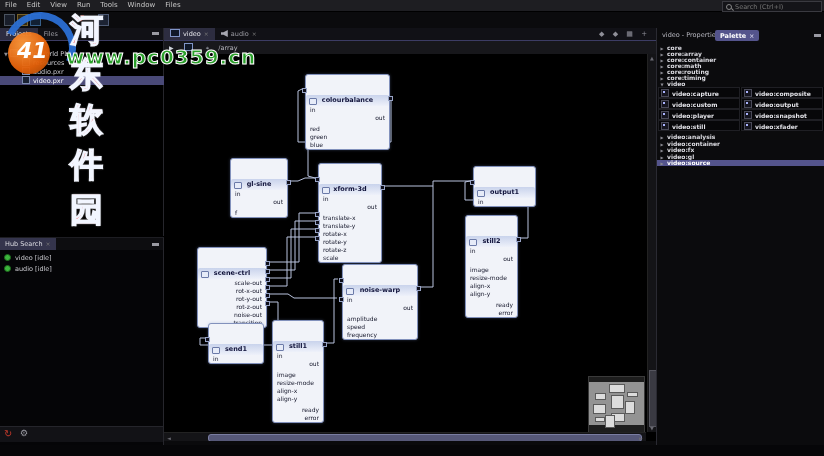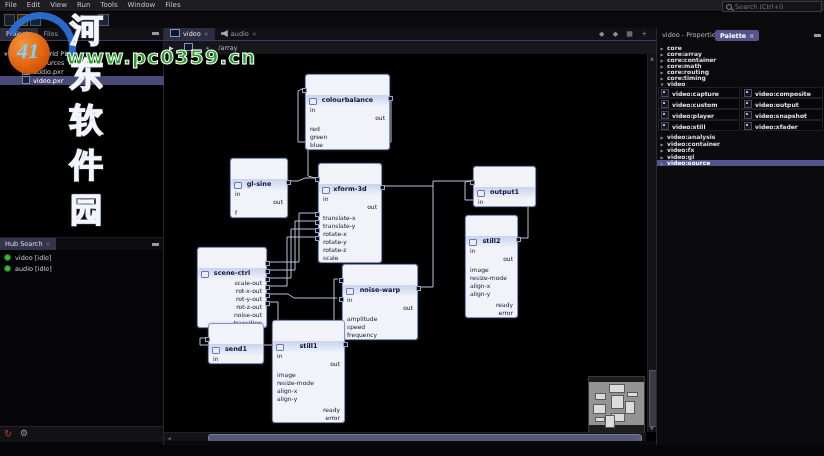--- a/index.html
+++ b/index.html
@@ -99,21 +99,21 @@
              border:1px solid #1f1f24;box-sizing:border-box;background:#070709;white-space:nowrap;overflow:hidden;}
   .comp-ic{display:inline-block;width:6px;height:6px;border:1px solid #4a4a58;background:#15151f;margin:0 3px 0 2px;vertical-align:-1px;position:relative;}
   .comp-ic:after{content:"";position:absolute;left:1px;top:1px;width:2px;height:2px;background:#aab4ff;}
 
   
   #wm{position:absolute;left:0;top:0;z-index:60;pointer-events:none;}
   #wm-swoosh{position:absolute;left:4px;top:12px;width:58px;height:58px;border-radius:50%;border:7px solid transparent;
              border-top-color:#2b6fd4;border-right-color:#2b6fd4;transform:rotate(-20deg);opacity:.95;}
   #wm-ball{position:absolute;left:8px;top:32px;width:42px;height:42px;border-radius:50%;
            background:radial-gradient(circle at 35% 30%,#ff9a3d,#e4610a 60%,#a84504);opacity:.96;}
-  #wm-41{position:absolute;left:17px;top:38px;font-size:22px;font-weight:bold;font-style:italic;color:#7dd3fc;font-family:Liberation Serif, serif;}
+  #wm-41{position:absolute;left:17px;top:38px;font-size:22px;font-weight:bold;font-style:italic;color:#ffffff;}
   #wm-title{position:absolute;left:70px;top:8px;font-size:33px;font-weight:bold;letter-spacing:2px;color:#ef4444;
             -webkit-text-stroke:1.3px #f2f6ff;text-shadow:0 0 2px #fff;}
   #wm-url{position:absolute;left:66px;top:45px;font-size:20px;font-weight:bold;letter-spacing:1px;color:#2ba12b;
           -webkit-text-stroke:1px #fff;}
 </style>
 </head>
 <body>
 
 <div id="menubar">
   <div id="menu-items"><span class="menu-item">File</span><span class="menu-item">Edit</span><span class="menu-item">View</span><span class="menu-item">Run</span><span class="menu-item">Tools</span><span class="menu-item">Window</span><span class="menu-item">Files</span></div>
@@ -264,21 +264,21 @@
           <div class="prow">amplitude</div>
           <div class="pin" style="top: 32px; left: -4px;"></div>
           <div class="prow">speed</div>
           <div class="prow">frequency</div>
         </div>
         <div class="node" style="left: 44px; top: 269px; width: 56px;">
           <div class="node-h"><span class="node-icon"></span><span>send1</span></div>
           <div class="prow">in</div>
           <div class="pin" style="top: 13px; left: -4px;"></div>
         </div>
-        <div class="node" style="left: 108px; top: 266px; width: 73px;">
+        <div class="node" style="left: 108px; top: 266px; width: 52px;">
           <div class="node-h"><span class="node-icon"></span><span>still1</span></div>
           <div class="prow">in</div>
           <div class="prow r">out</div>
           <div class="pin" style="top: 21px; right: -4px;"></div>
           <div class="pgap"></div>
           <div class="prow">image</div>
           <div class="prow">resize-mode</div>
           <div class="prow">align-x</div>
           <div class="prow">align-y</div>
           <div class="pgap"></div>

